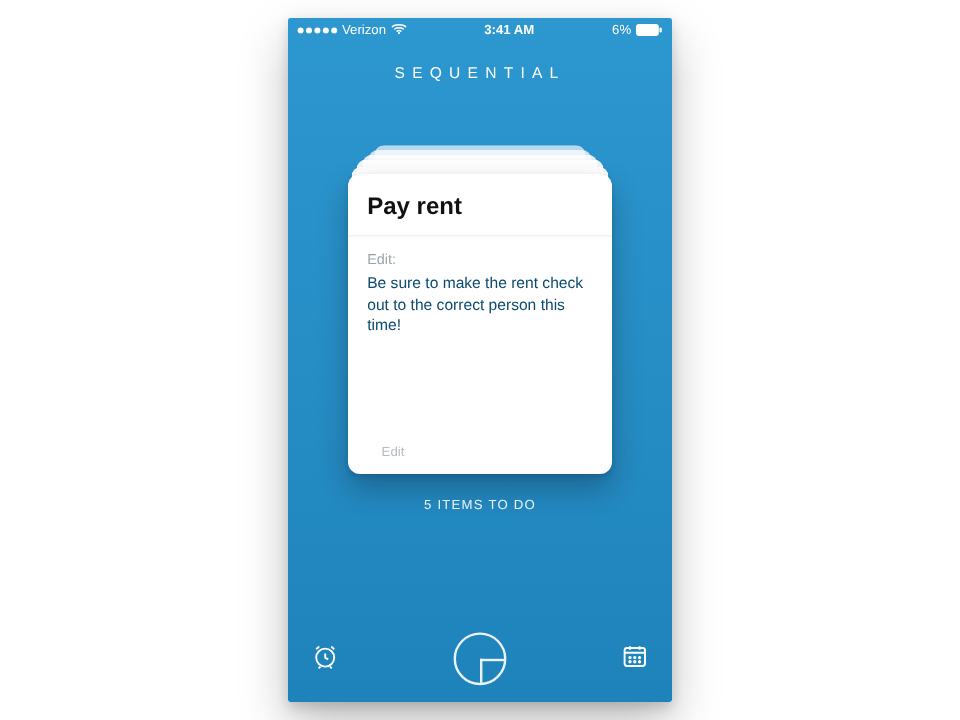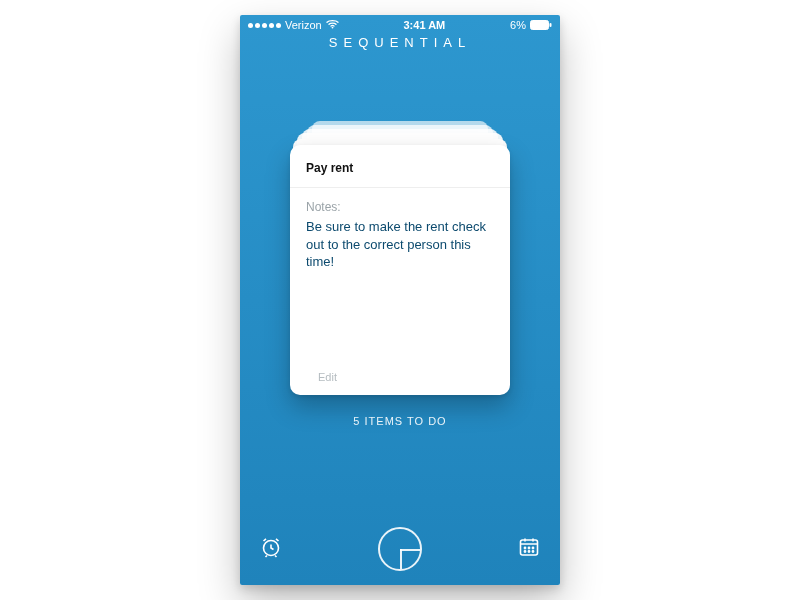--- a/index.html
+++ b/index.html
@@ -18,42 +18,42 @@
   .statusbar {
     height: 20px; display: flex; align-items: center; justify-content: space-between;
     padding: 0 8px; font-size: 11px; font-weight: 500;
   }
   .sb-left, .sb-right { display: flex; align-items: center; gap: 4px; }
   .dots { display: flex; gap: 2px; }
   .dot { width: 5px; height: 5px; border-radius: 50%; background: #fff; }
   .sb-right svg { display: block; }
   .time { font-weight: 600; }
   
-  .app-title { text-align: center; font-size: 13px; letter-spacing: 6px; font-weight: 300; }
+  .app-title { text-align: center; margin-top: 18px; font-size: 13px; letter-spacing: 6px; font-weight: 300; }
   
   .stack-wrap { position: absolute; left: 50%; top: 130px; transform: translateX(-50%); width: 220px; }
   .ghost {
     position: absolute; left: 50%; transform: translateX(-50%);
     height: 24px; background: #fff; border-radius: 8px 8px 0 0;
     box-shadow: 0 1px 2px rgba(0,0,0,0.12);
     border-bottom: 1px solid rgba(0,0,0,0.04);
   }
   .g1 { top: -24px; width: 176px; opacity: 0.65; }
   .g2 { top: -20px; width: 186px; opacity: 0.75; }
   .g3 { top: -16px; width: 196px; opacity: 0.85; }
   .g4 { top: -12px; width: 206px; opacity: 0.92; }
   .g5 { top: -6px;  width: 214px; opacity: 0.97; }
   .card {
     position: relative; width: 220px; min-height: 250px;
     background: #fff; border-radius: 10px;
     box-shadow: 0 12px 24px rgba(0,0,0,0.25), 0 2px 4px rgba(0,0,0,0.1);
     color: #222; padding: 16px 16px 12px 16px;
     display: flex; flex-direction: column;
   }
-  .card-title { font-size: 12px; font-weight: 700; color: #111; padding-bottom: 12px; }
+  .card-title { font-size: 20px; font-weight: 700; color: #111; padding-bottom: 12px; }
   .card hr { border: none; border-top: 1px solid #eee; margin: 0 -16px 12px -16px; }
   .notes-label { font-size: 12px; color: #9aa3a8; margin-bottom: 4px; }
   .notes-body { font-size: 13px; line-height: 1.35; color: #0c4a6e; }
   .card-spacer { flex: 1; }
   .edit { font-size: 11px; color: #b5bcc0; margin-left: 12px; }
   
   .item-count {
     position: absolute; left: 0; right: 0; top: 400px;
     text-align: center; font-size: 11px; letter-spacing: 1px; color: rgba(255,255,255,0.9);
   }
@@ -115,21 +115,21 @@
 
     <div class="stack-wrap">
       <div class="ghost g1"></div>
       <div class="ghost g2"></div>
       <div class="ghost g3"></div>
       <div class="ghost g4"></div>
       <div class="ghost g5"></div>
       <div class="card">
         <div class="card-title">Pay rent</div>
         <hr>
-        <div class="notes-label">Notes:</div>
+        <div class="notes-label">Edit:</div>
         <div class="notes-body">Be sure to make the rent check out to the correct person this time!</div>
         <div class="card-spacer"></div>
         <div class="edit">Edit</div>
       </div>
     </div>
 
     <div class="item-count">5 ITEMS TO DO</div>
 
     <div class="bottombar">
       <div class="icon-btn">

